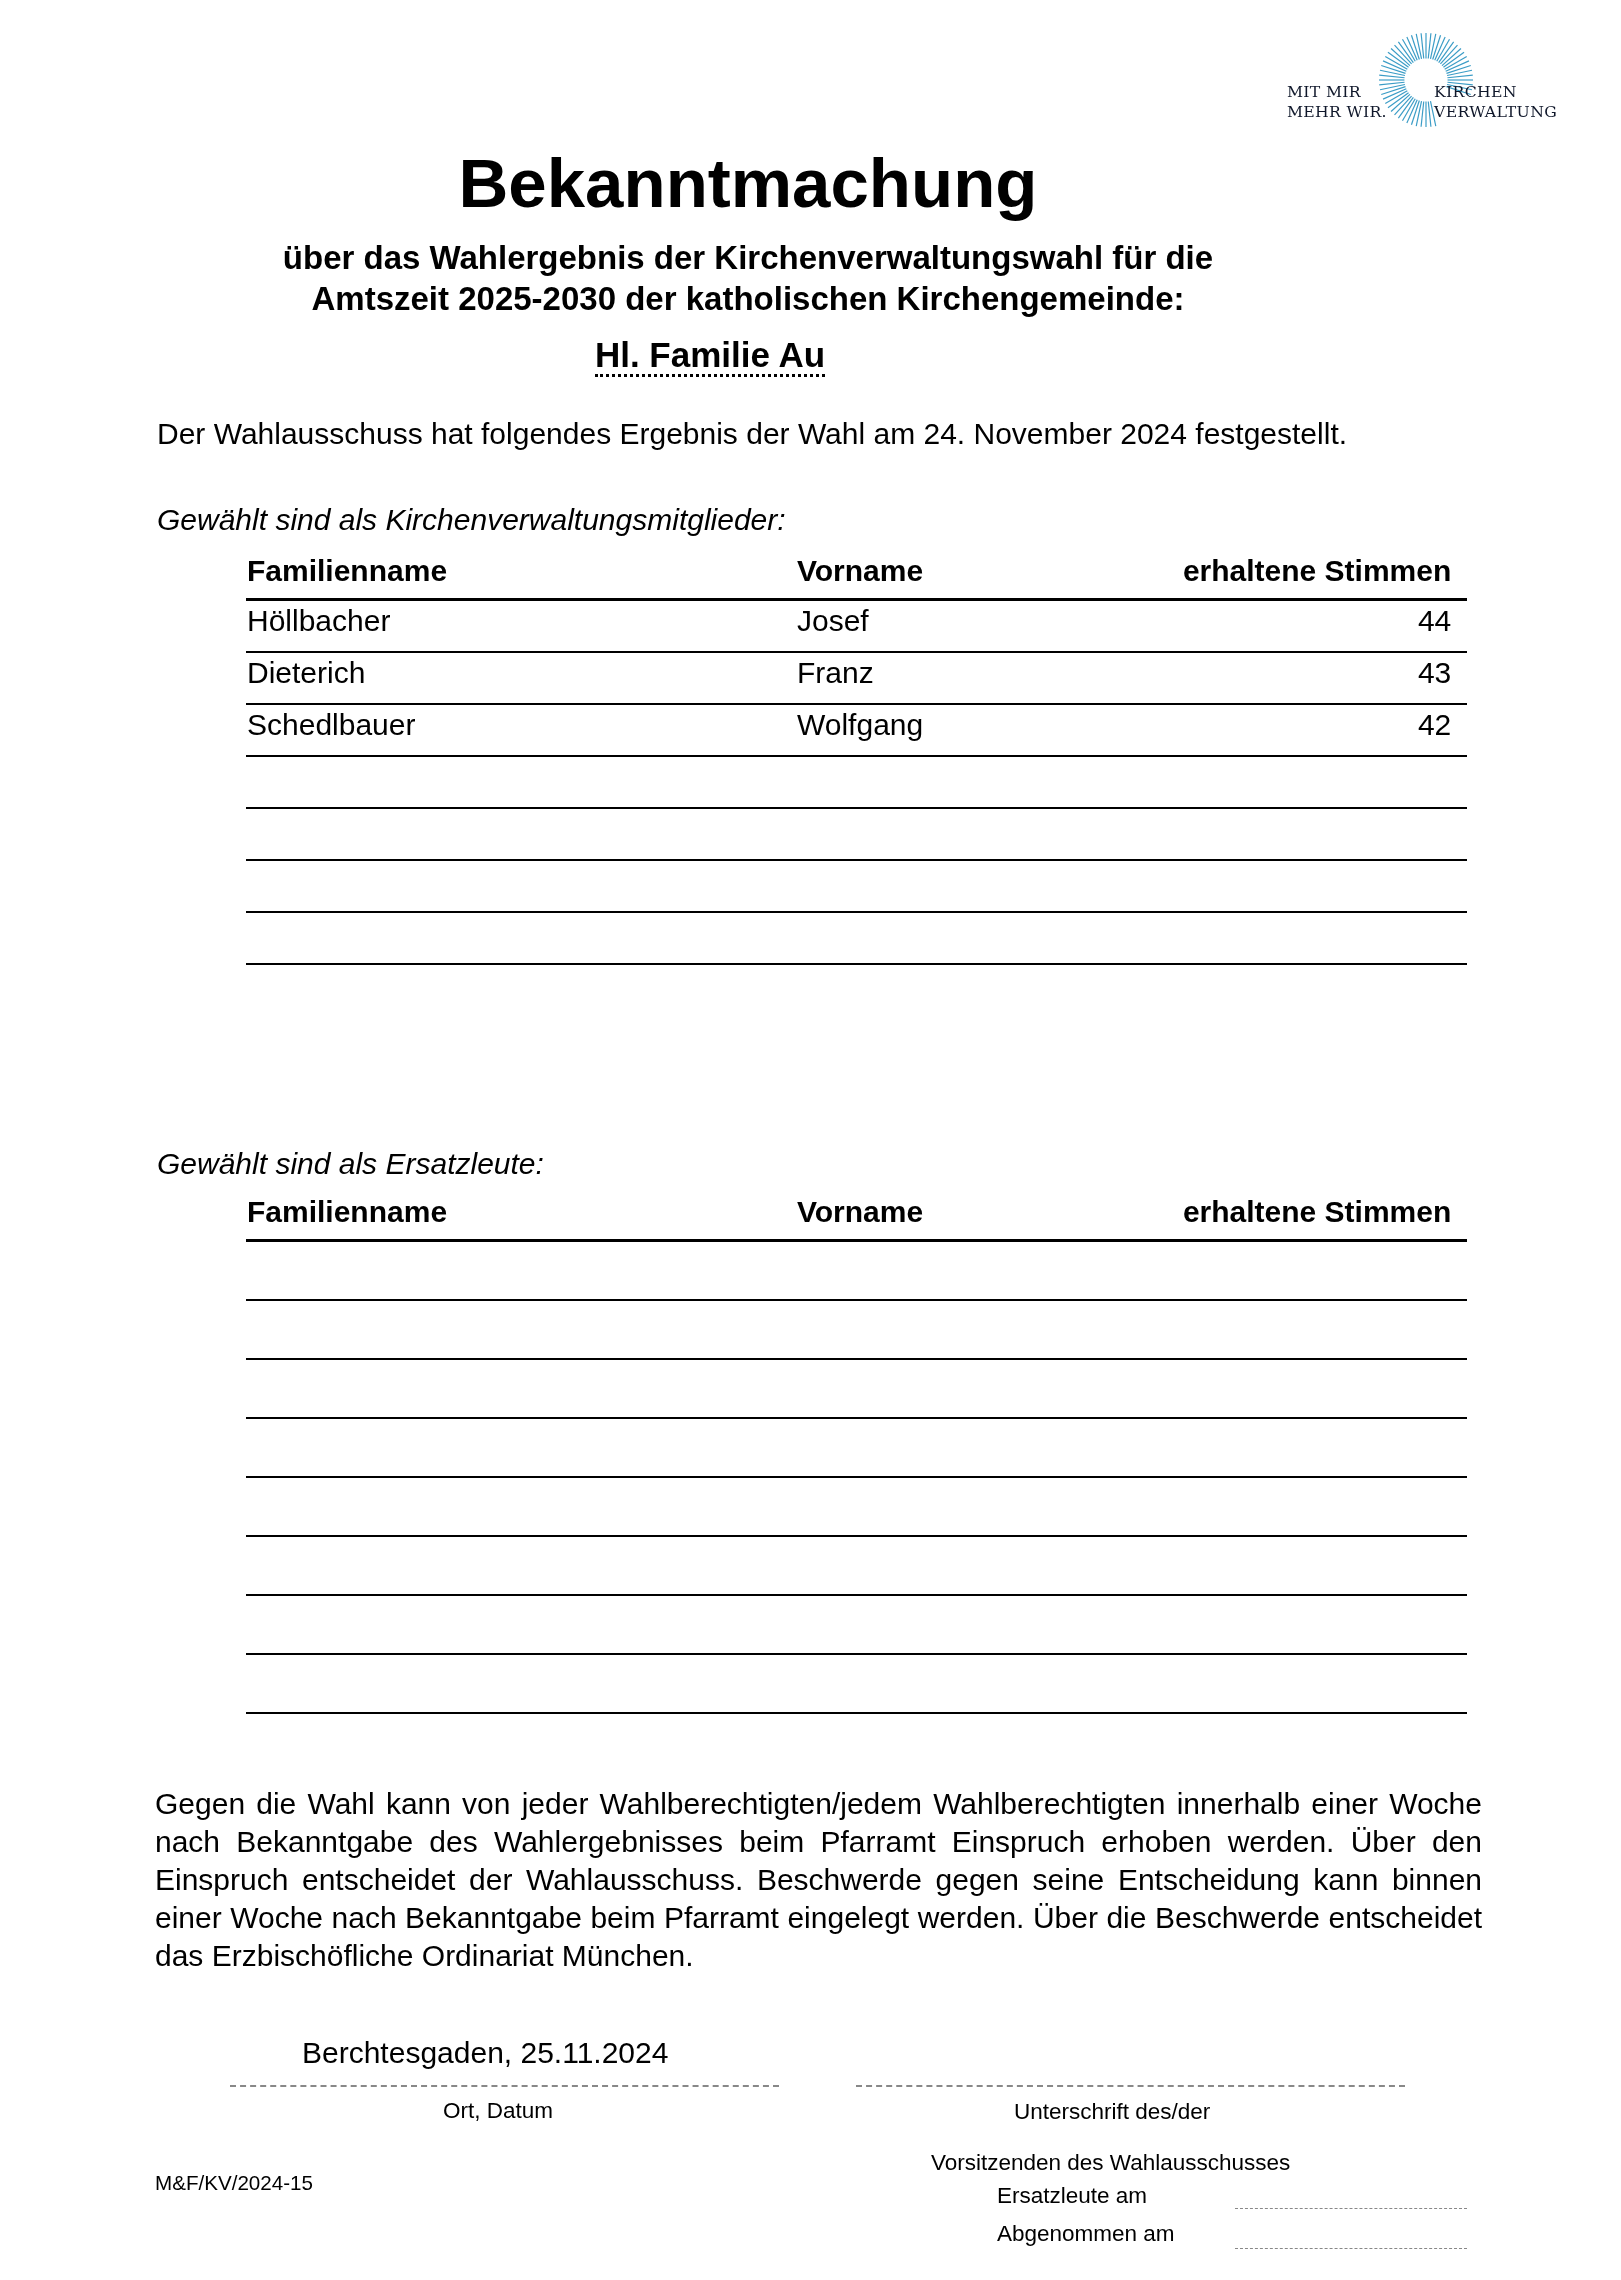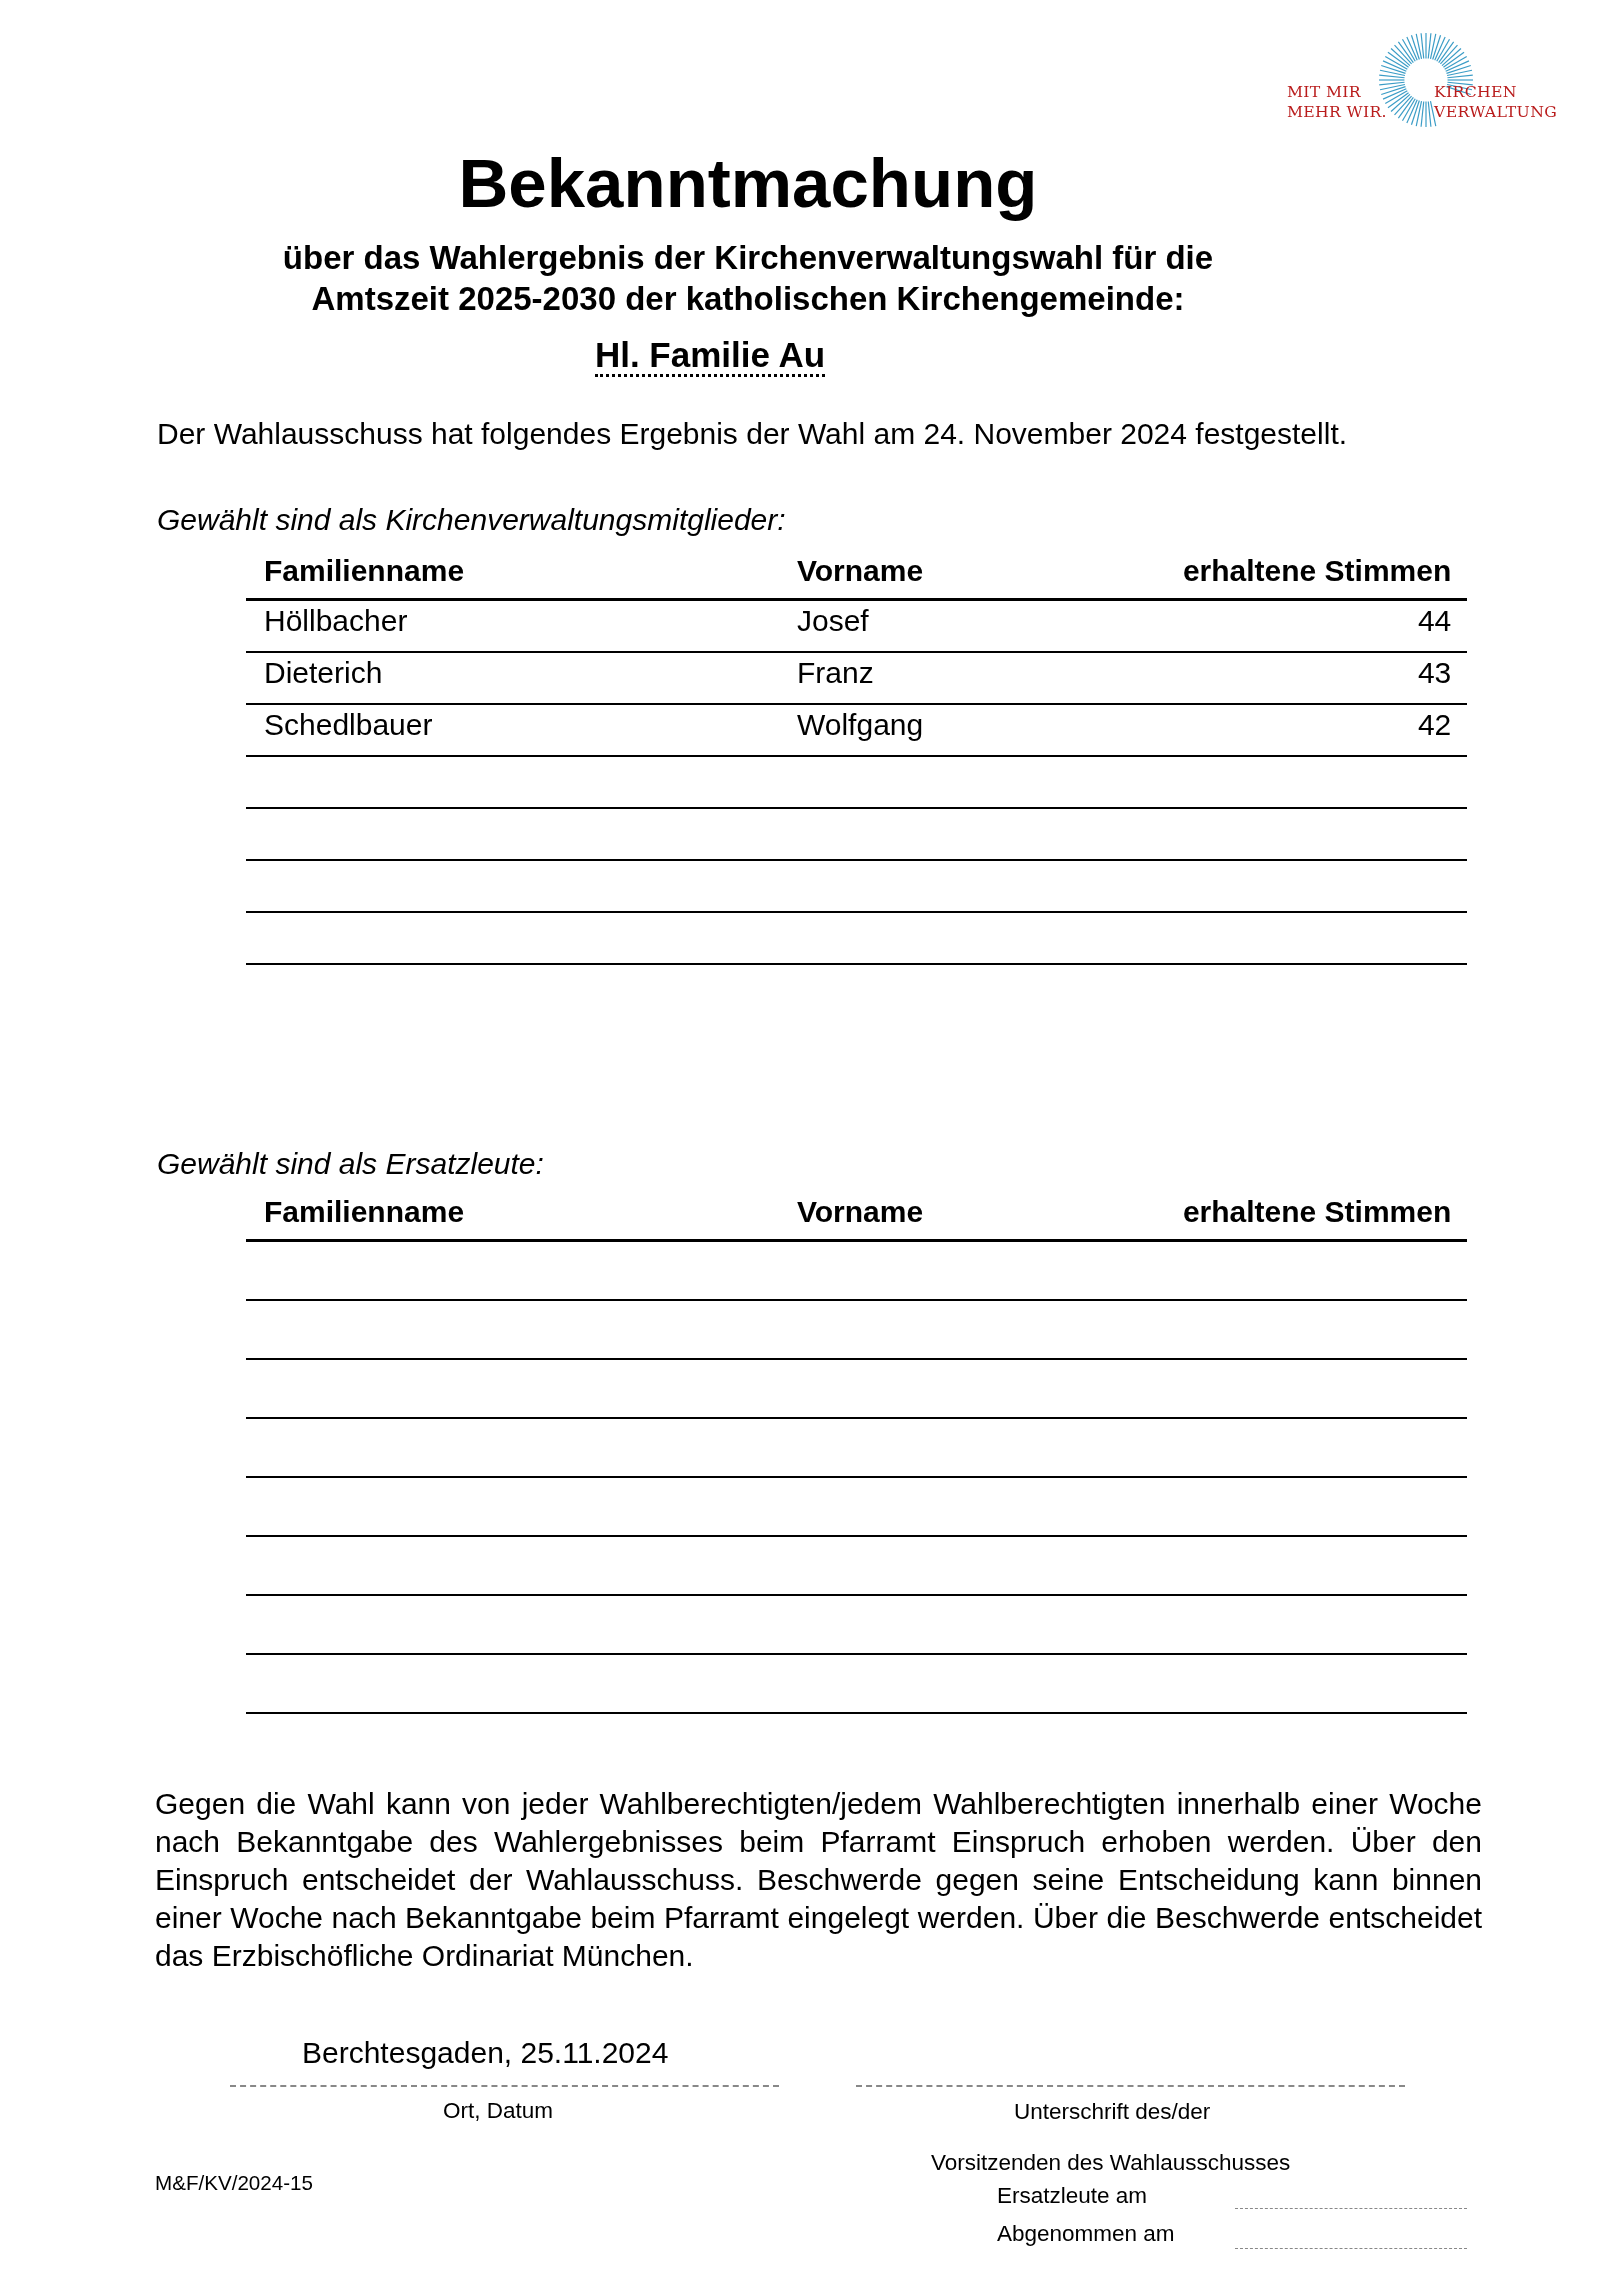--- a/index.html
+++ b/index.html
@@ -1,31 +1,31 @@
 <!DOCTYPE html>
 <html><head>
 <meta charset="utf-8">
 <style>
   html, body { margin:0; padding:0; background:#ffffff; }
   body { width:1621px; height:2281px; position:relative; overflow:hidden;
          font-family:"Liberation Sans", sans-serif; color:#000; }
   .abs { position:absolute; white-space:nowrap; }
-  .logo-text { font-family:"DejaVu Serif", serif; color:#b91c1c; font-size:15.7px; line-height:19.6px; letter-spacing:0.3px; }
+  .logo-text { font-family:"DejaVu Serif", serif; color:#0f172a; font-size:15.7px; line-height:19.6px; letter-spacing:0.3px; }
   .title { left:0; width:1496px; text-align:center; font-weight:bold; }
   .h-title { top:135px; font-size:69px; line-height:98px; }
   .sub { font-size:33px; line-height:41px; font-weight:bold; }
   .parish { font-size:35px; font-weight:bold; line-height:43px;
             border-bottom:3.9px dotted #000; padding-bottom:0px; }
   .body-text { font-size:30px; line-height:37px; }
   .italic { font-style:italic; }
   .tbl { position:absolute; left:246px; width:1221px; }
   .tbl-row { position:relative; height:52px; border-bottom:2.9px solid #000; box-sizing:border-box; }
   .tbl-row.head { border-bottom:3.9px solid #000; }
   .cell { position:absolute; bottom:12.7px; font-size:30px; line-height:35px; white-space:nowrap; }
-  .c1 { left:18px; } .c2 { left:551px; } .c3 { right:15.7px; text-align:right; }
+  .c1 { left:1px; } .c2 { left:551px; } .c3 { right:15.7px; text-align:right; }
   .head .cell { font-weight:bold; bottom:9.8px; }
   .para { position:absolute; left:155px; width:1327px; font-size:30px; line-height:38px; text-align:justify; }
   .dash { position:absolute; border-top:2px dashed #888; height:0; }
   .small { font-size:22.5px; line-height:27.4px; }
 </style>
 </head>
 <body>
 
 <div>
   <div class="abs logo-text" style="left:1287px; top:82px;">MIT MIR</div>

